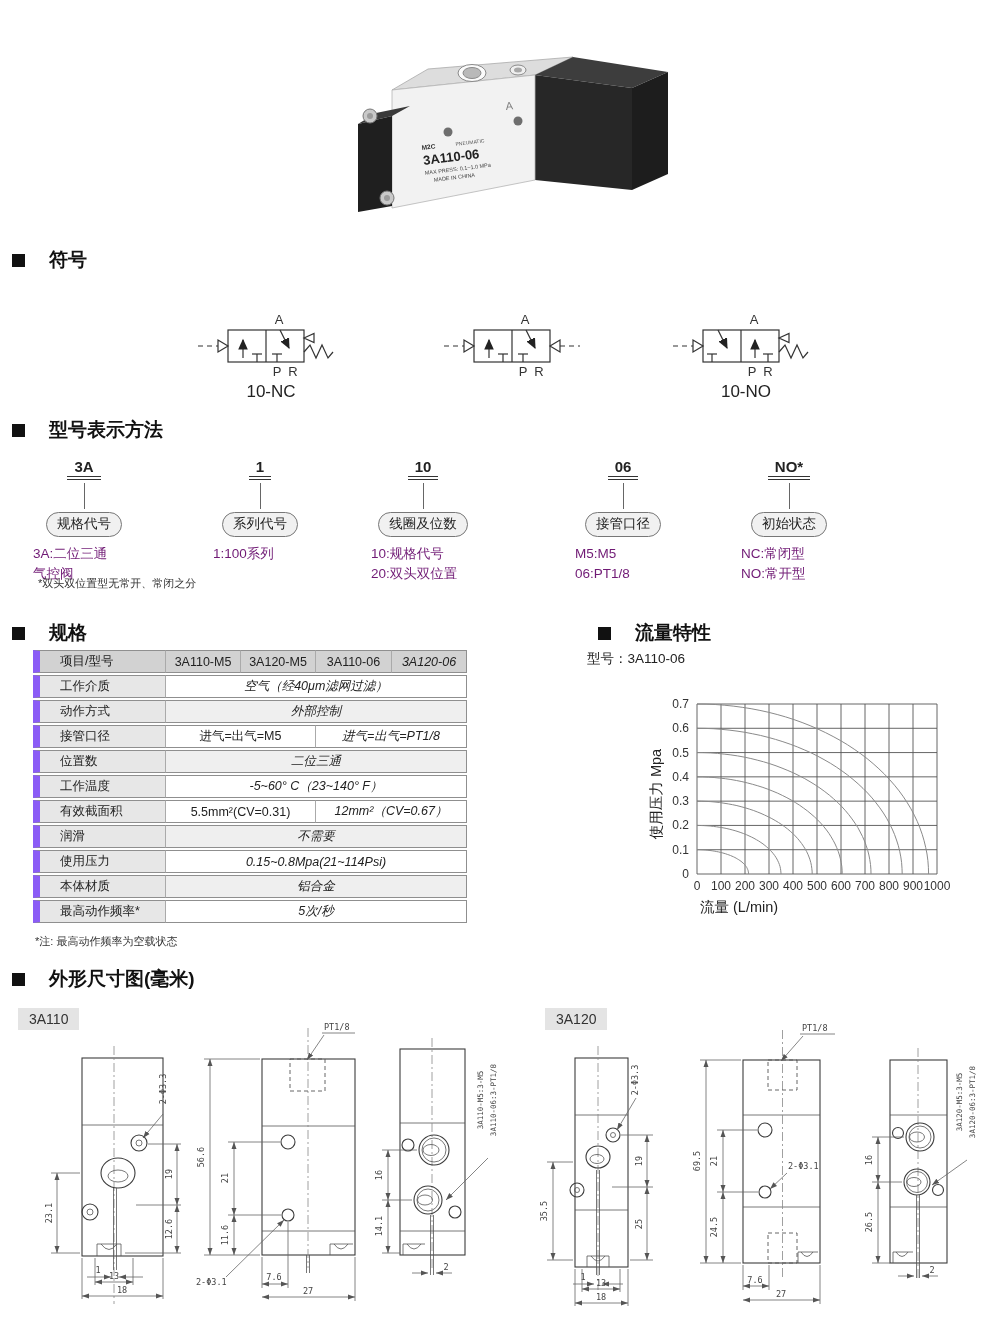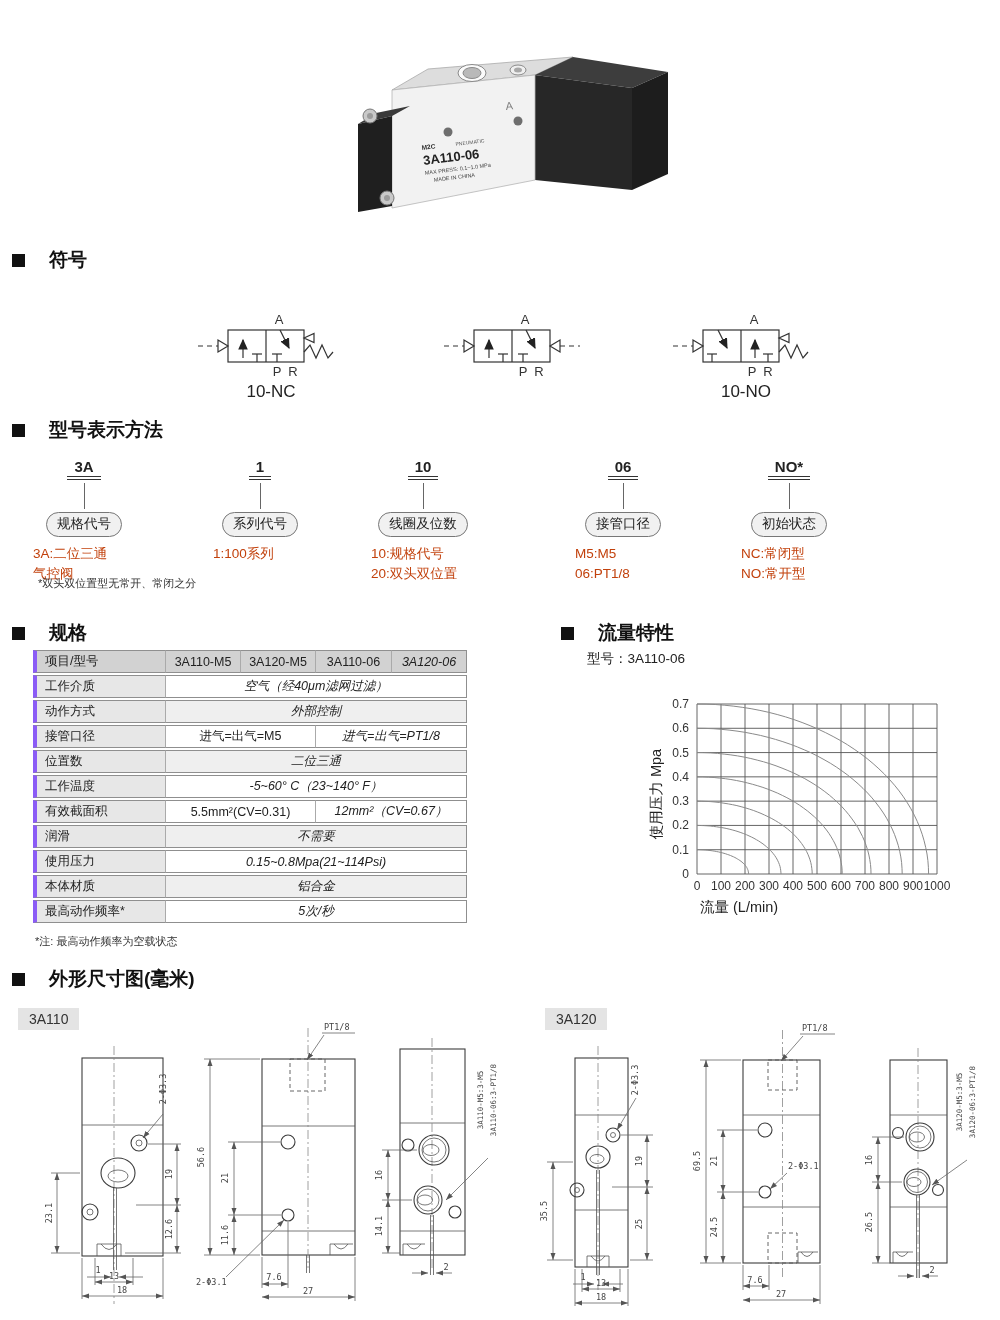--- a/index.html
+++ b/index.html
@@ -8,28 +8,28 @@
   .abs{position:absolute;}
   .hdr{display:flex;align-items:center;gap:24px;font-weight:bold;font-size:19px;color:#111;}
   .hdr .sq{width:13px;height:13px;background:#111;flex:0 0 auto;}
   
   .mcol{position:absolute;top:458px;text-align:center;}
   .cw{display:inline-block;border-bottom:1px solid #333;padding-bottom:2px;}
   .cw b{display:inline-block;border-bottom:1px solid #333;padding:0 7px 1px;font-size:15px;color:#222;}
   .vline{width:1px;height:26px;background:#666;margin:3px auto 3px auto;}
   .bubble{display:inline-block;border:1px solid #777;border-radius:13px;padding:2px 10px 3px 10px;
           font-size:13.5px;background:#f1f1f1;color:#222;}
-  .desc{margin-top:7px;font-size:13.5px;line-height:1.5;text-align:left;padding-left:8px;color:#c2410c;}
+  .desc{margin-top:7px;font-size:13.5px;line-height:1.5;text-align:left;padding-left:8px;color:#701a75;}
   .footnote{font-size:11px;color:#333;}
   
   #spec-table{position:absolute;left:33px;top:648px;width:434px;border-collapse:separate;
               border-spacing:0 2px;table-layout:fixed;font-size:12.5px;color:#222;}
   #spec-table td{border-top:1px solid #8f8f8f;border-bottom:1px solid #8f8f8f;height:19px;
                  padding:1px 3px;overflow:hidden;white-space:nowrap;}
-  #spec-table td.lbl{background:#e7e7e7;text-align:left;padding-left:8px;border-left:4px solid #8b5cf6;}
+  #spec-table td.lbl{background:#e7e7e7;text-align:left;padding-left:20px;border-left:7px solid #8b5cf6;}
   #spec-table td.val{text-align:center;border-left:1px solid #aaa;}
   #spec-table td.last{border-right:1px solid #8f8f8f;font-style:italic;}
   #spec-table tr.hd td{background:#d2d2d2;text-align:center;}
   #spec-table tr.hd td.lbl{text-align:left;background:#d2d2d2;}
   #spec-table tr.shade td.val{background:#efefef;}
   
   .tag{position:absolute;background:#e4e4e4;color:#333;font-size:14px;padding:3px 11px;}
   
   .ctick{font-size:12px;fill:#333;font-family:"Liberation Sans",sans-serif;}
   .caxis{font-size:14.5px;fill:#222;font-family:"Liberation Sans",sans-serif;}
@@ -278,21 +278,21 @@
           <td class="val last" colspan="4">铝合金</td>
         </tr>
         <tr>
           <td class="lbl">最高动作频率*</td>
           <td class="val last" colspan="4">5次/秒</td>
         </tr>
       </tbody>
   </table>
   <div class="abs footnote" style="left:35px;top:934px;">*注: 最高动作频率为空载状态</div>
 
-  <div class="abs hdr" style="left:561px;top:620px;">
+  <div class="abs hdr" style="left:598px;top:620px;">
     <span class="sq"></span>
     <span>流量特性</span>
   </div>
   <div class="abs" style="left:587px;top:650px;font-size:13.5px;color:#222;">型号：3A110-06</div>
 
   <svg id="flow-plot" class="abs" style="left:585px;top:666px;" width="420" height="262" viewBox="0 0 420 262">
     <g id="flow-grid">
         <line x1="112" y1="208" x2="112" y2="38" stroke="#555" stroke-width="0.9"></line>
         <line x1="136" y1="208" x2="136" y2="38" stroke="#555" stroke-width="0.9"></line>
         <line x1="160" y1="208" x2="160" y2="38" stroke="#555" stroke-width="0.9"></line>

